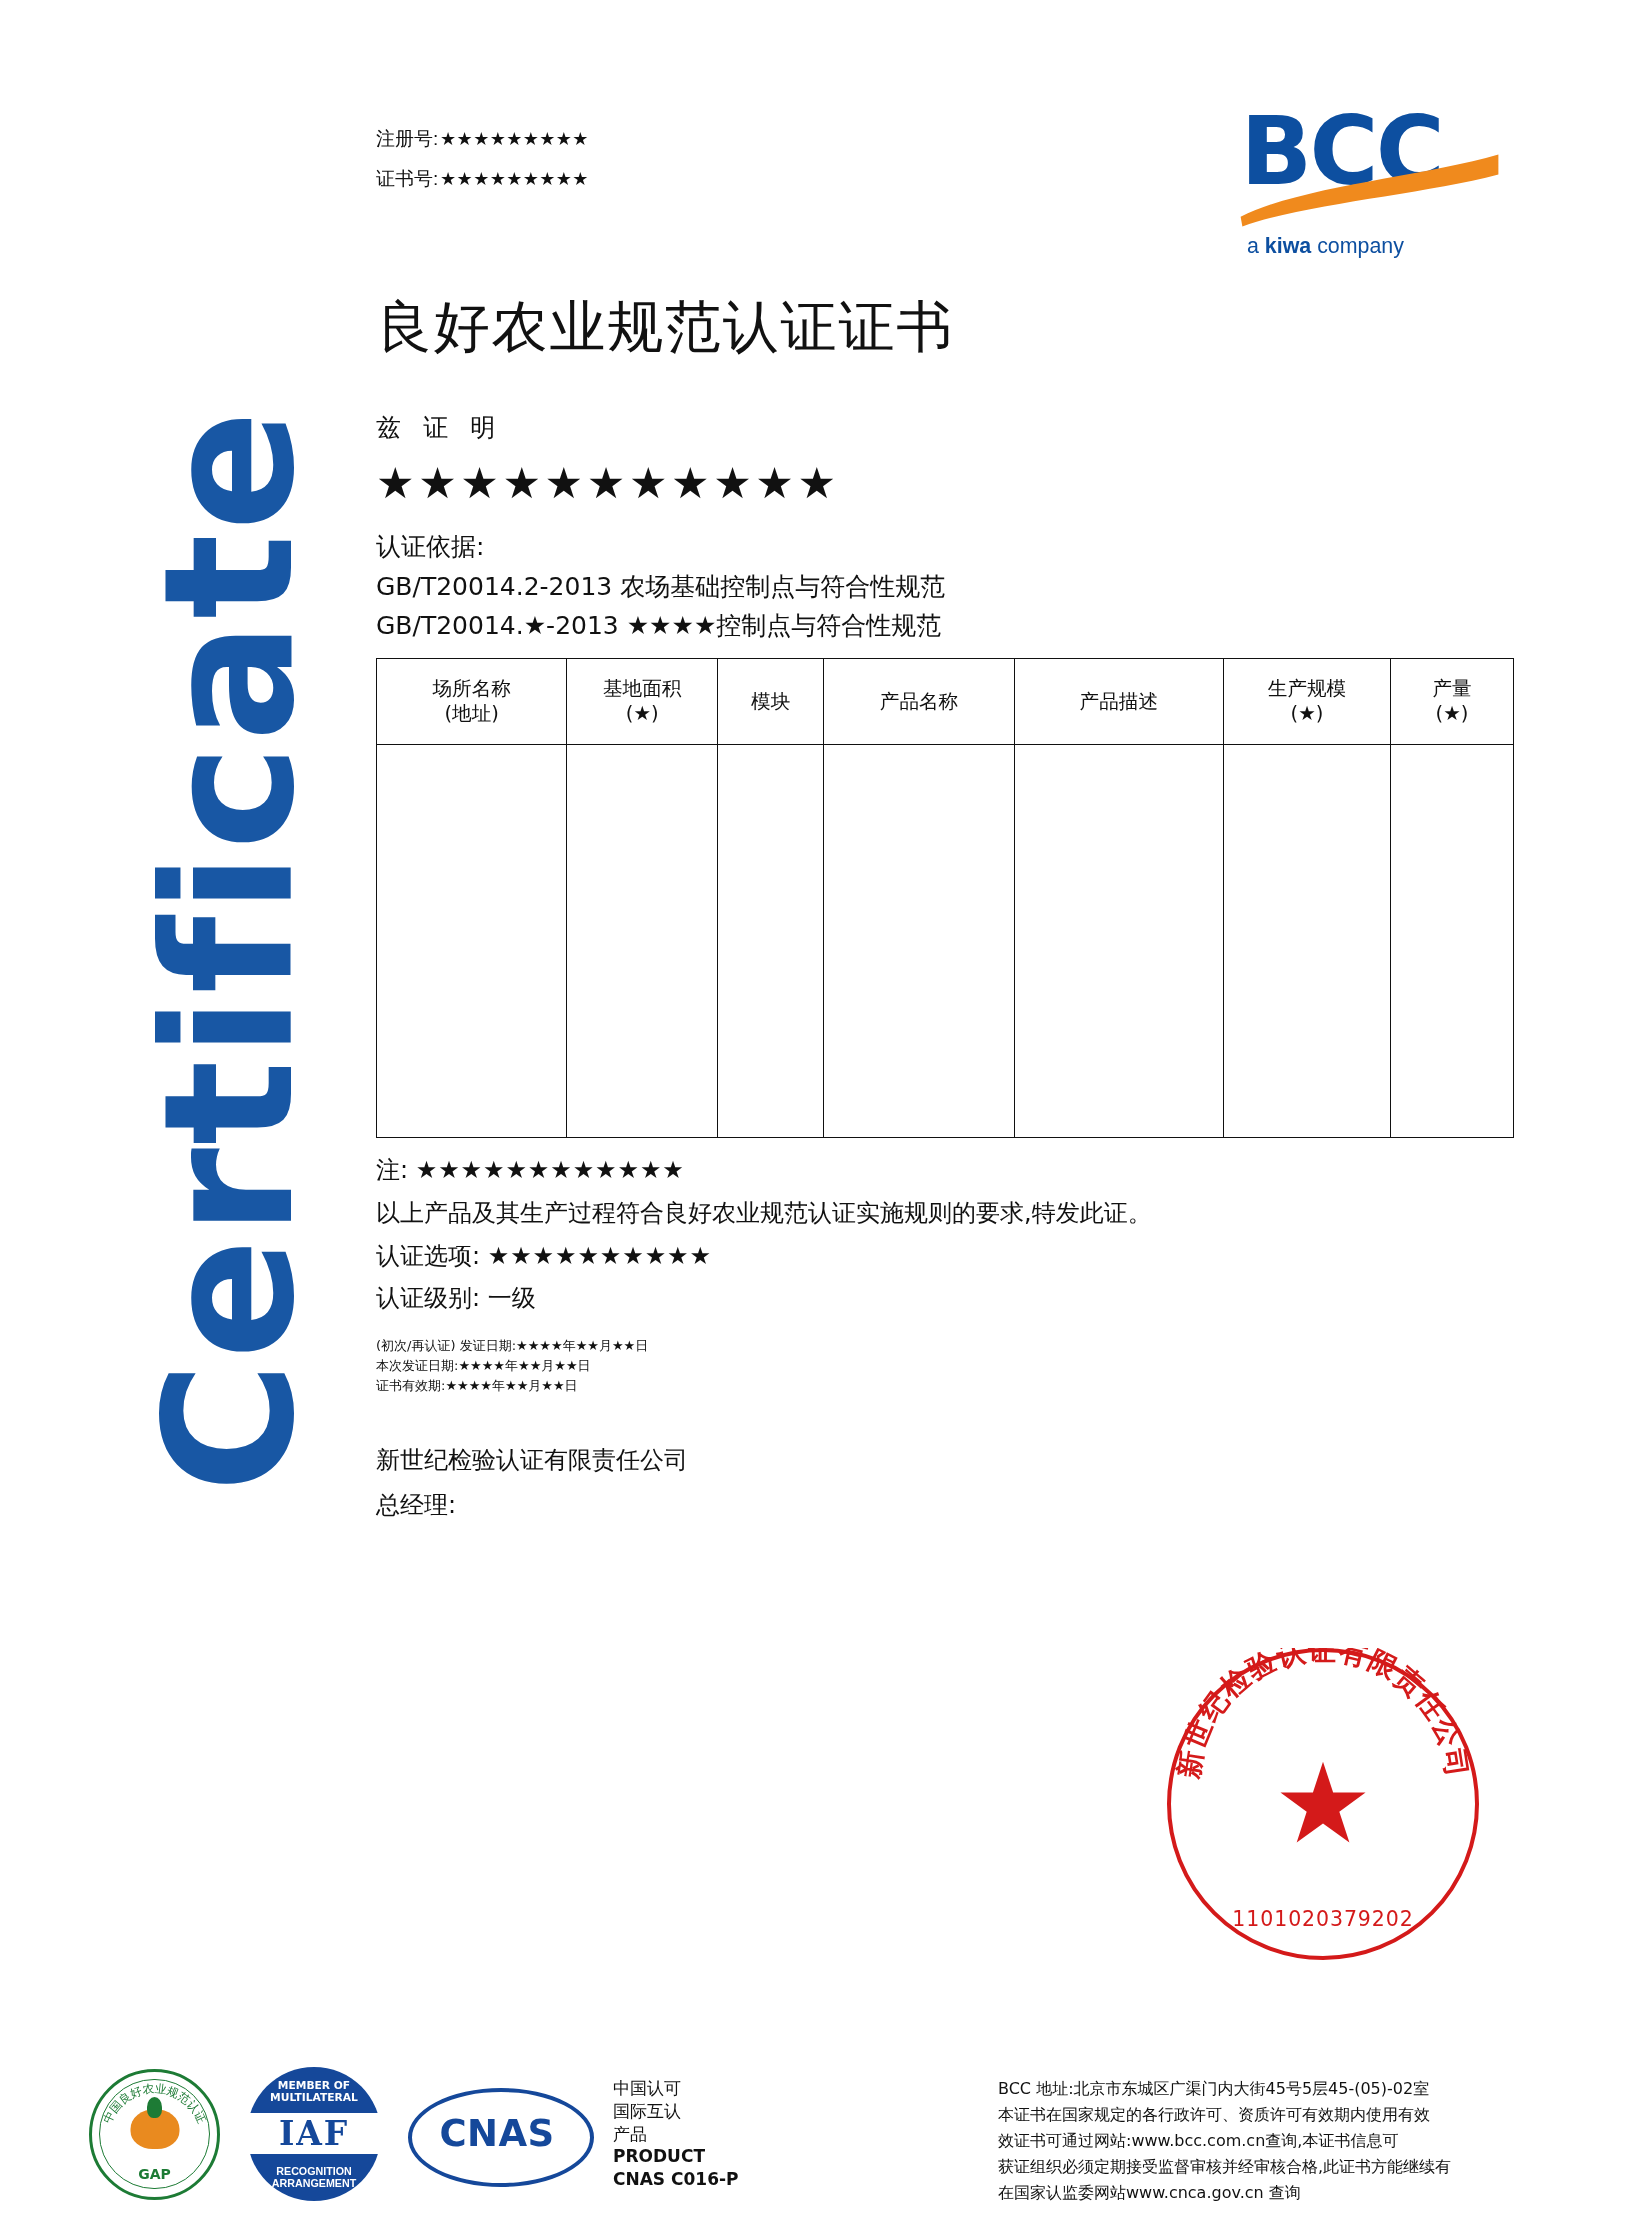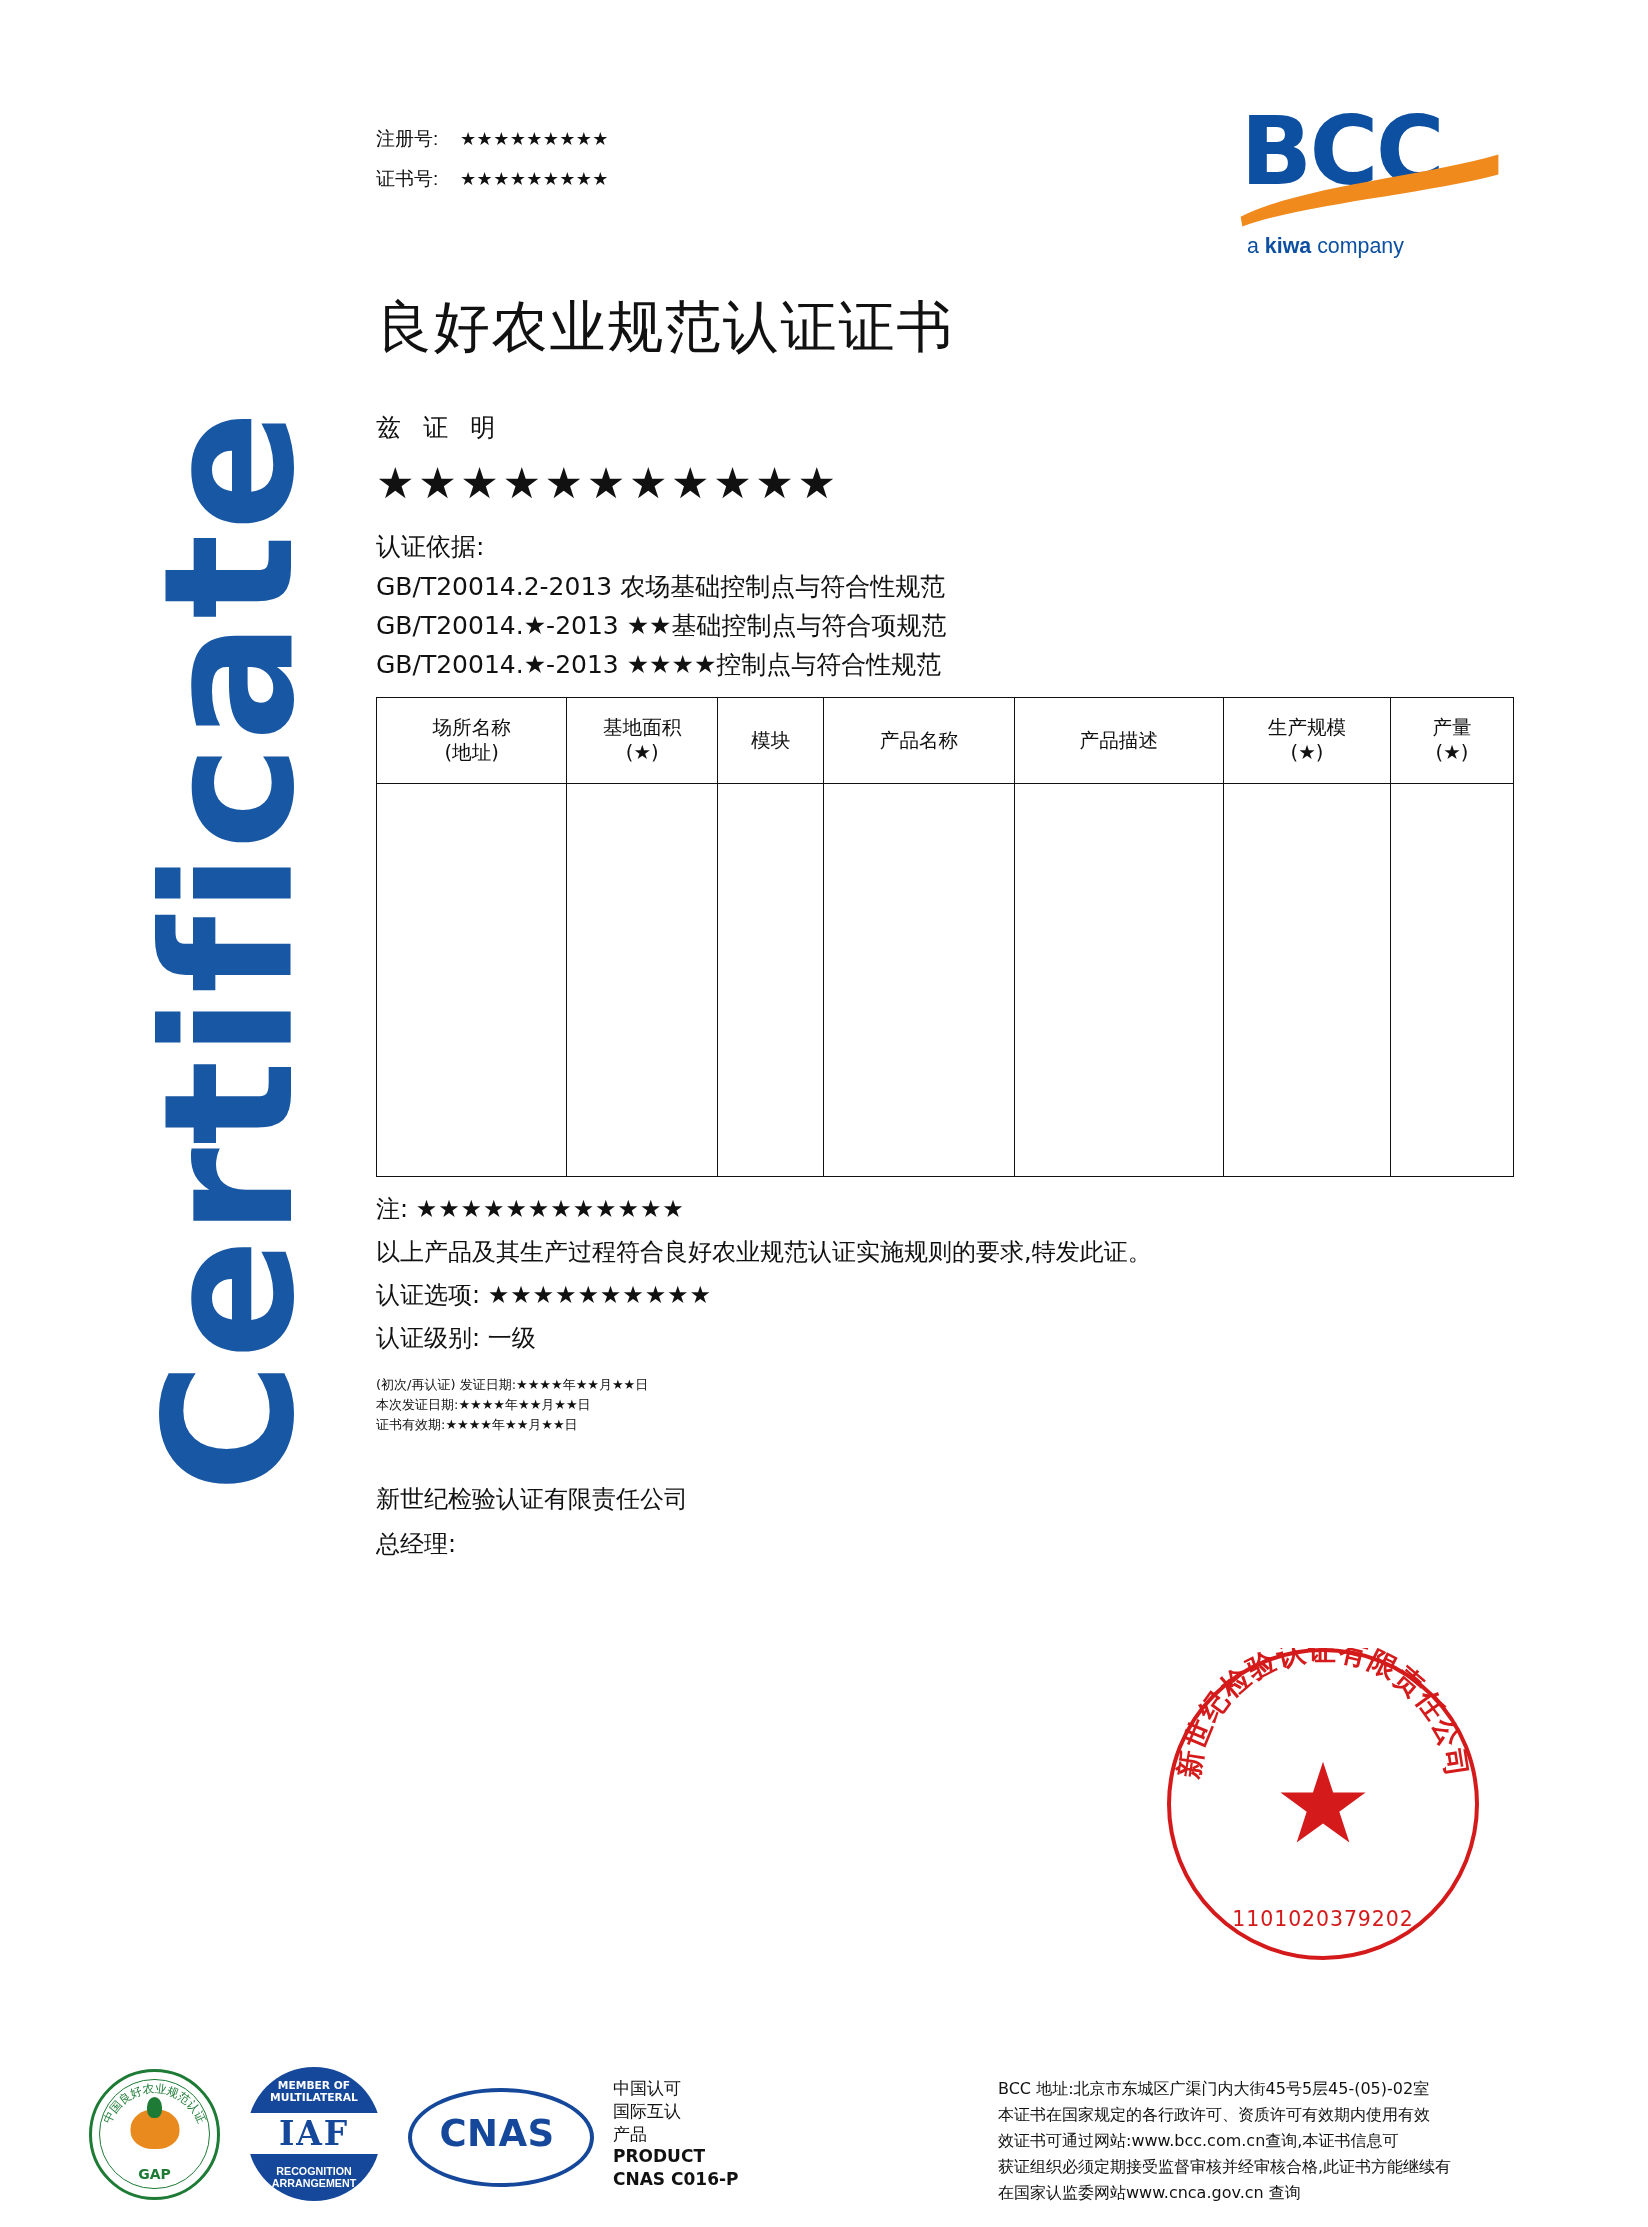--- a/index.html
+++ b/index.html
@@ -45,21 +45,20 @@
     top: 129px;
     font-size: 19px;
     line-height: 1.0;
     color: #111;
   }
   .reg-line {
     display: flex;
     align-items: center;
     margin-bottom: 21.4px;
     white-space: nowrap;
-    gap: 20px;
   }
   .reg-label { font-size: 19px; }
   .reg-stars {
     font-size: 18px;
     letter-spacing: 0.4px;
     margin-left: 1.8px;
   }
 
   
   .logo {
@@ -419,21 +418,20 @@
   <div class="content">
 
     <div class="doc-title">良好农业规范认证证书</div>
 
     <div class="hereby">兹 证 明</div>
 
     <div class="company-stars">★★★★★★★★★★★</div>
 
     <div class="basis-label">认证依据:</div>
     <div class="basis-line">GB/T20014.2-2013 农场基础控制点与符合性规范</div>
-    <div class="basis-line">GB/T20014.★-2013 ★★基础控制点与符合项规范</div>
     <div class="basis-line">GB/T20014.★-2013 ★★★★控制点与符合性规范</div>
 
     <table class="info">
       <colgroup>
         <col style="width:172px">
         <col style="width:136px">
         <col style="width:96px">
         <col style="width:172px">
         <col style="width:189px">
         <col style="width:151px">

